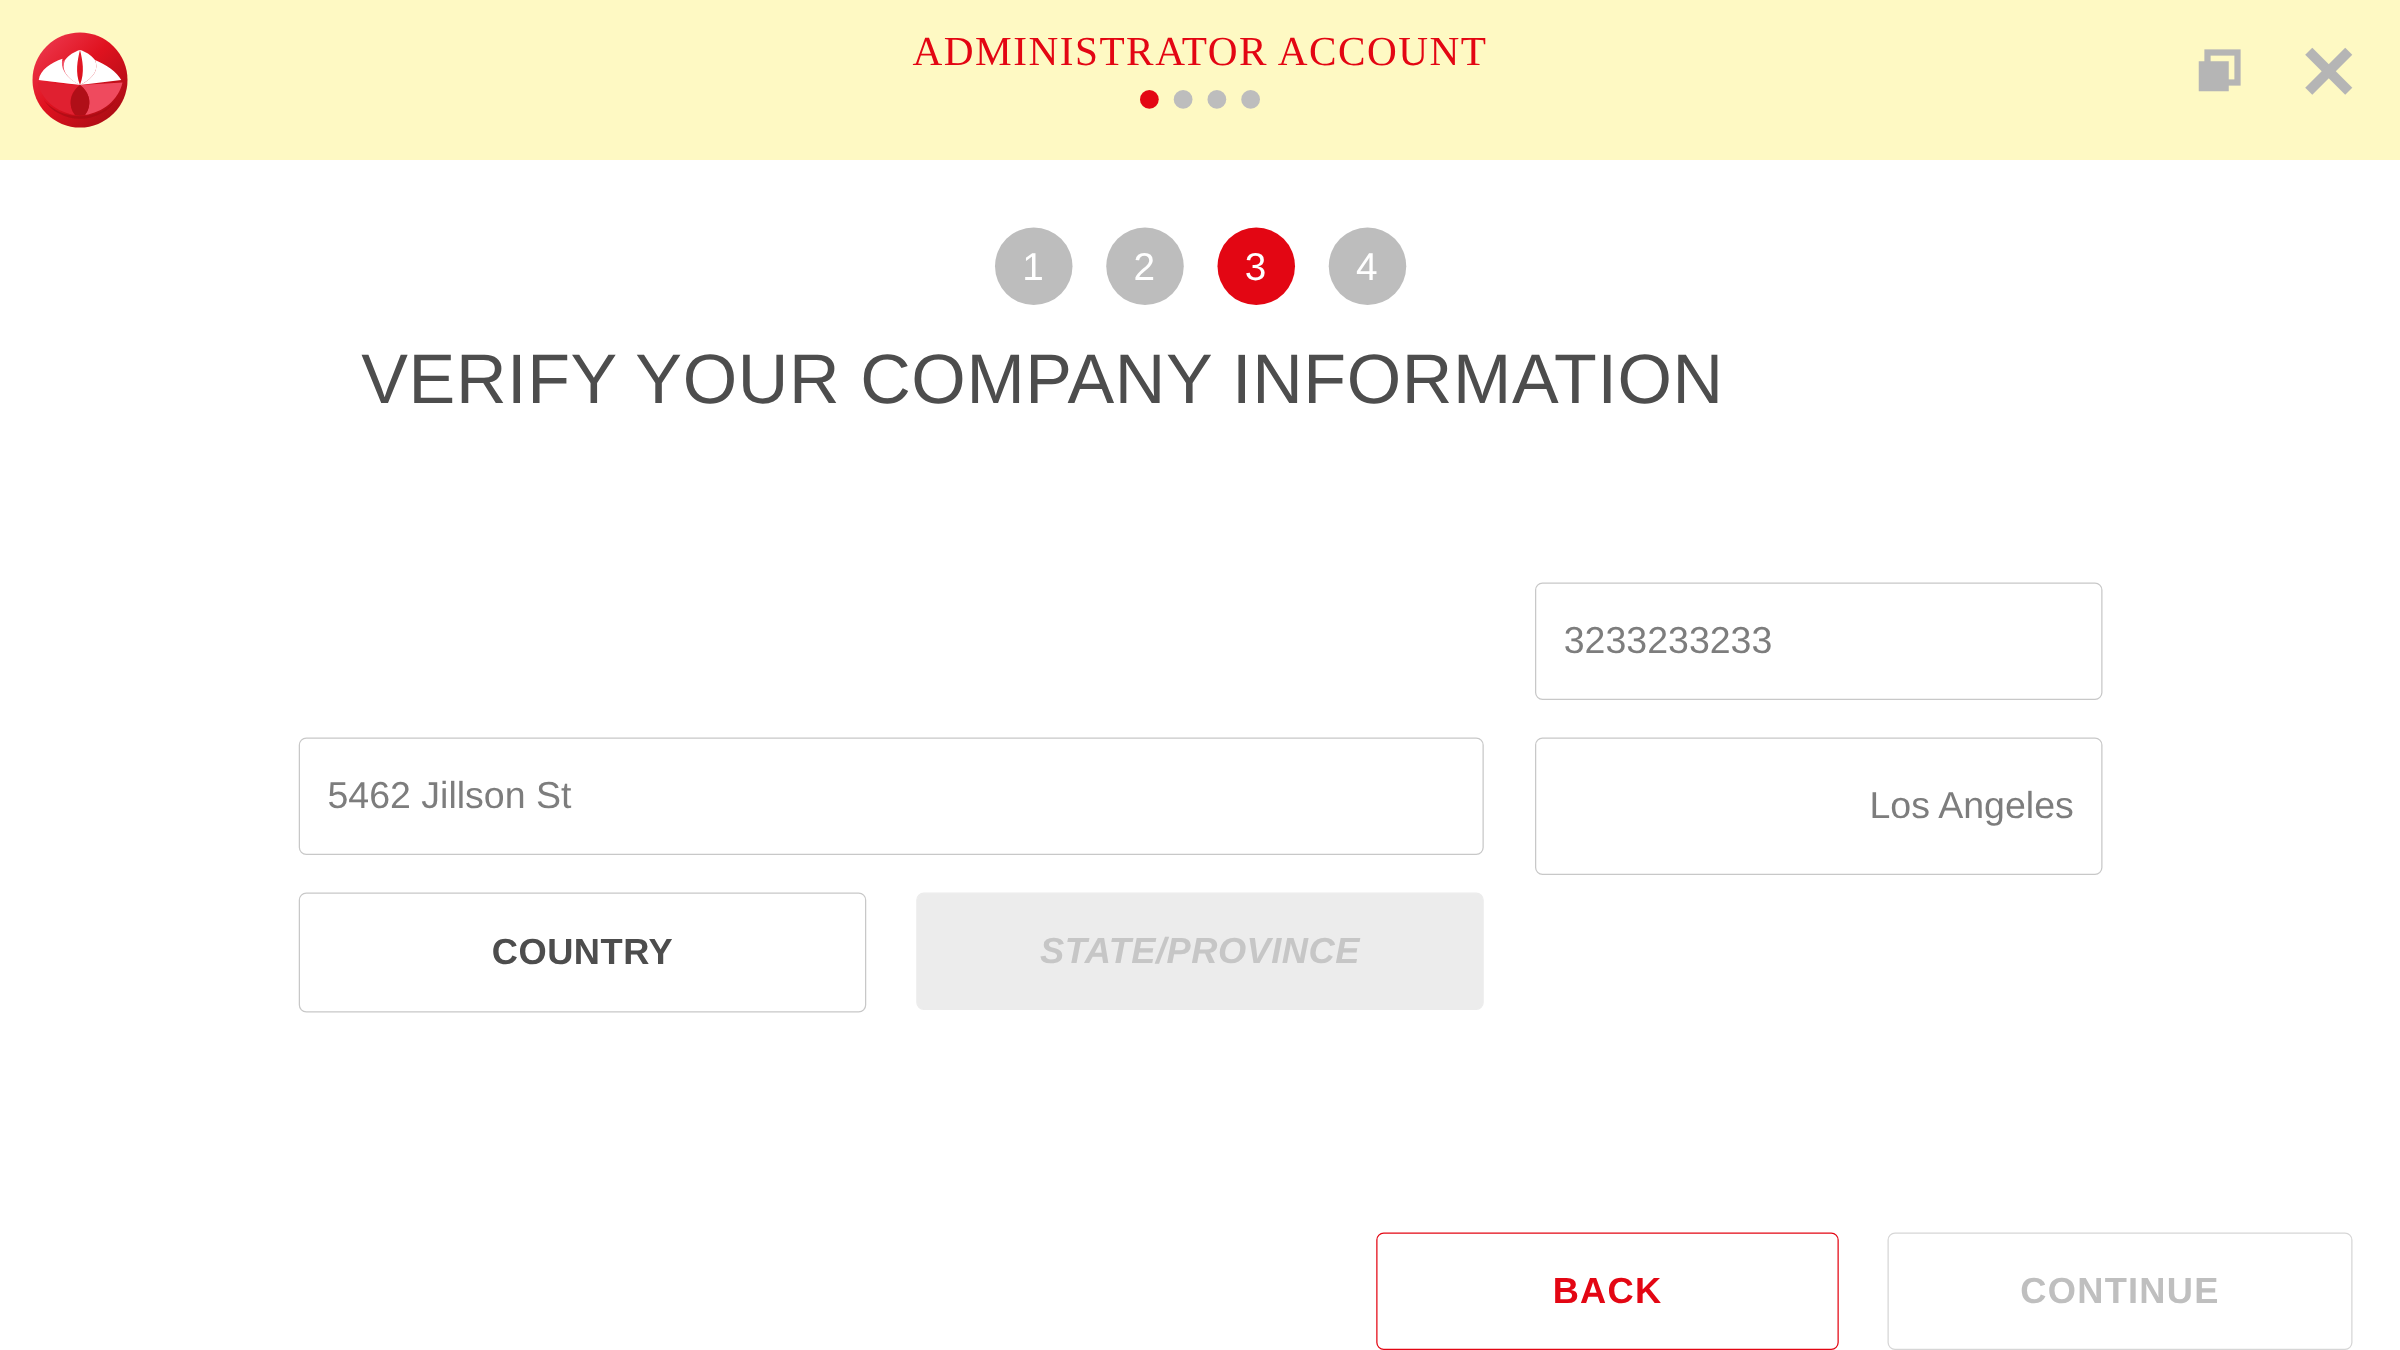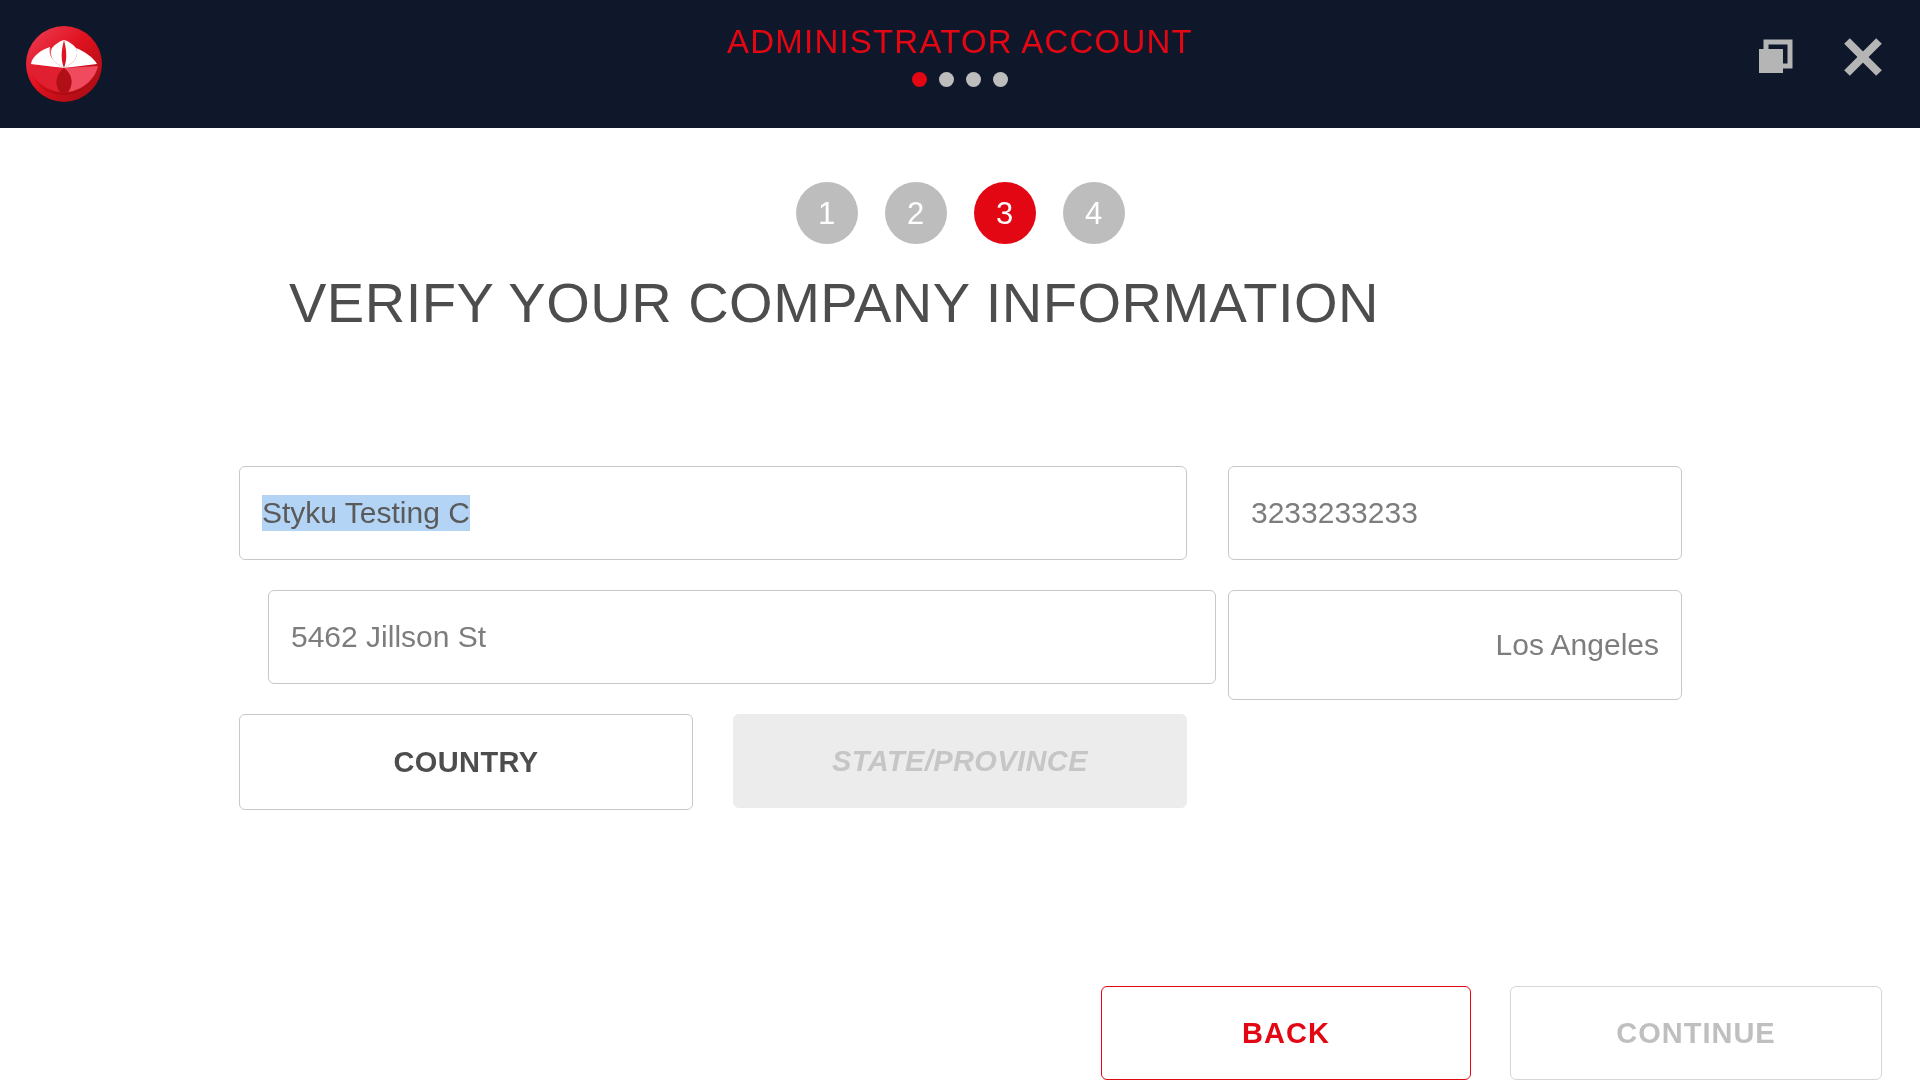--- a/index.html
+++ b/index.html
@@ -22,21 +22,22 @@
     height: 1080px;
     background: #ffffff;
   }
 
   
   .titlebar {
     position: absolute;
     top: 0; left: 0;
     width: 1920px;
     height: 128px;
-    background: #0f172a;
+    background: #fef9c3;
+    font-family: Liberation Serif, serif;
   }
 
   .logo {
     position: absolute;
     left: 22px;
     top: 22px;
     width: 84px;
     height: 84px;
   }
 
@@ -179,21 +180,21 @@
     border-color: #ececec;
     color: #c6c6c6;
     cursor: default;
     font-style: italic;
   }
 
   
   #field-company  { left: 239px;  top: 0px;   width: 948px; height: 94px; }
   #field-phone    { left: 1228px; top: 0px;   width: 454px; height: 94px; }
   
-  #field-address  { left: 239px;  top: 124px; width: 948px; height: 94px; margin-left: 29px; }
+  #field-address  { left: 239px;  top: 124px; width: 948px; height: 94px; }
   #field-city     { left: 1228px; top: 124px; width: 454px; height: 110px; justify-content: flex-end; }
   
   #dd-country     { left: 239px;  top: 248px; width: 454px; height: 96px; }
   #dd-state       { left: 733px;  top: 248px; width: 454px; height: 94px; }
   #field-zip      { left: 1228px; top: 248px; width: 453px; height: 94px; }
 
   
   .footer {
     position: absolute;
     left: 0;
@@ -296,23 +297,20 @@
     <div class="step">1</div>
     <div class="step">2</div>
     <div class="step active">3</div>
     <div class="step">4</div>
   </div>
 
   <div class="page-heading">VERIFY YOUR COMPANY INFORMATION</div>
 
   <div class="form">
 
-    <div class="field" id="field-company" title="COMPANY NAME">
-      <span class="selected-text">Styku Testing C</span>
-    </div>
 
     <div class="field" id="field-phone" title="PHONE">
       <span>3233233233</span>
     </div>
 
     <div class="field" id="field-address" title="ADDRESS">
       <span>5462 Jillson St</span>
     </div>
 
     <div class="field" id="field-city" title="CITY">

